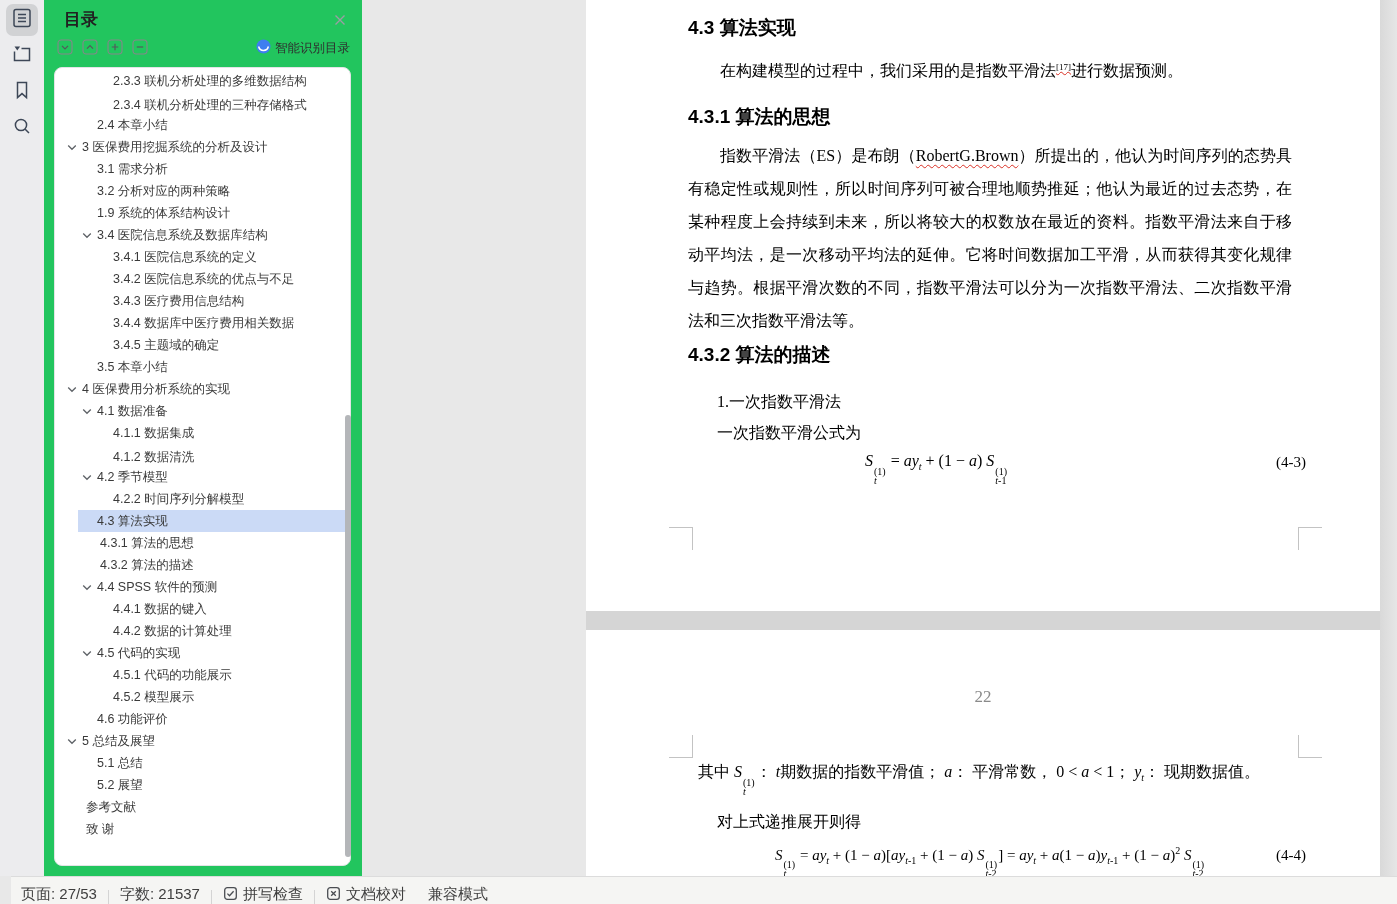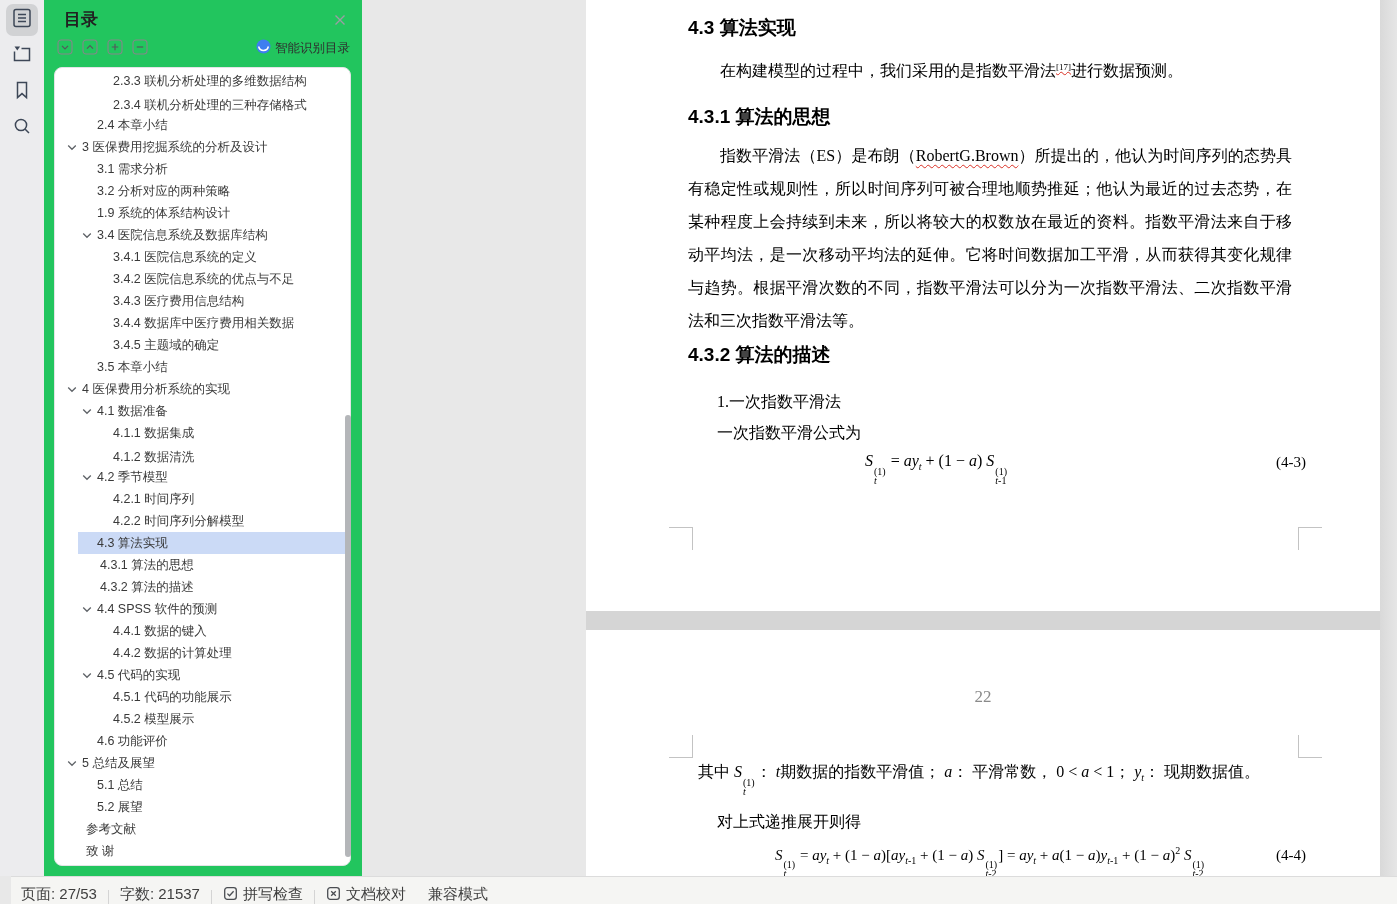--- a/index.html
+++ b/index.html
@@ -206,23 +206,20 @@
         <div class="toc-row" style="padding-left: 58px; align-items: flex-end;">
           <span>4.1.2  数据清洗</span>
         </div>
         <div class="toc-row" style="padding-left: 27px;">
           <span class="toc-arrow">
             <svg width="10" height="7" viewBox="0 0 10 7">
               <path d="M1.2 1.5 l3.8 3.8 3.8-3.8" fill="none" stroke="#5f6368" stroke-width="1.3"></path>
             </svg>
           </span>
           <span>4.2 季节模型</span>
-        </div>
-        <div class="toc-row" style="padding-left: 58px;">
-          <span>4.2.1 时间序列</span>
         </div>
         <div class="toc-row" style="padding-left: 58px;">
           <span>4.2.2  时间序列分解模型</span>
         </div>
         <div class="toc-row sel" style="padding-left: 42px;">
           <span>4.3 算法实现</span>
         </div>
         <div class="toc-row" style="padding-left: 45px;">
           <span>4.3.1 算法的思想</span>
         </div>

